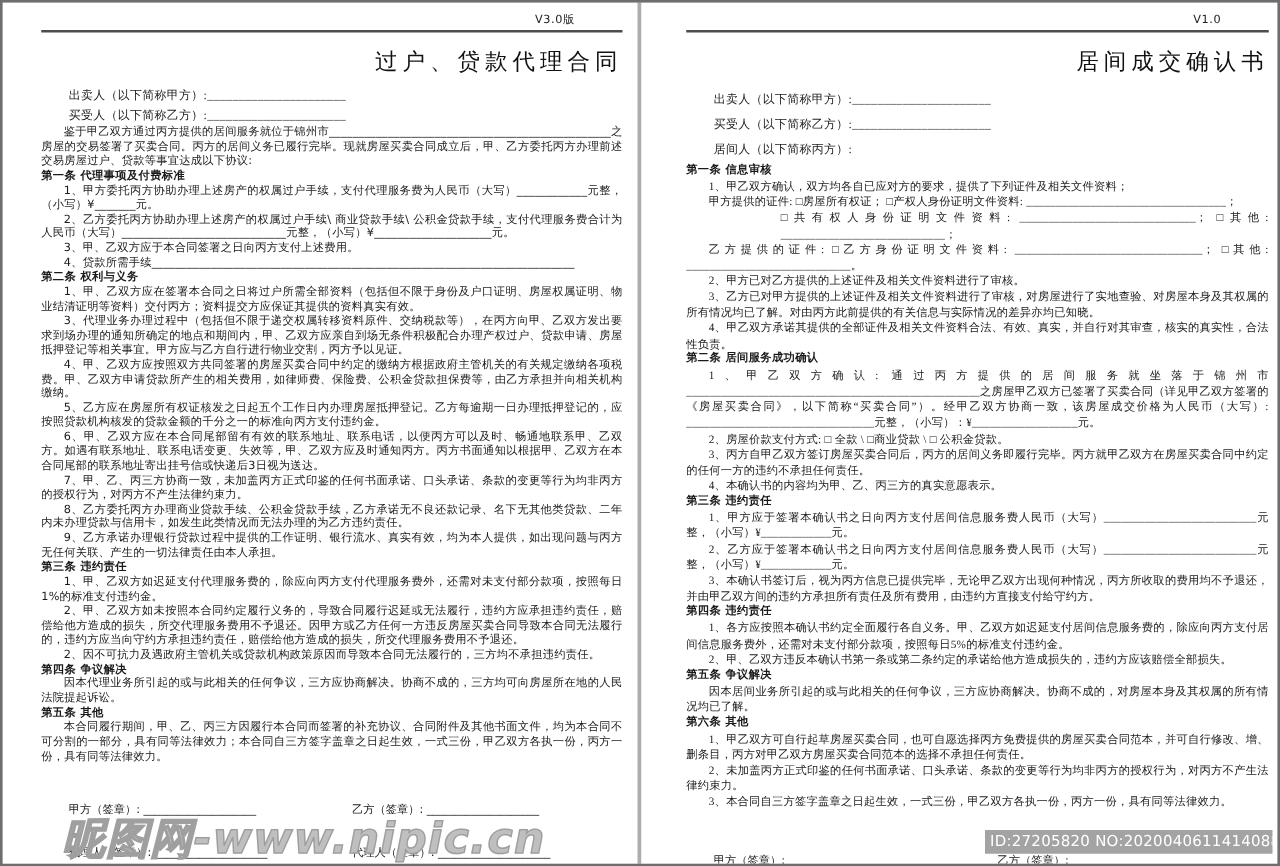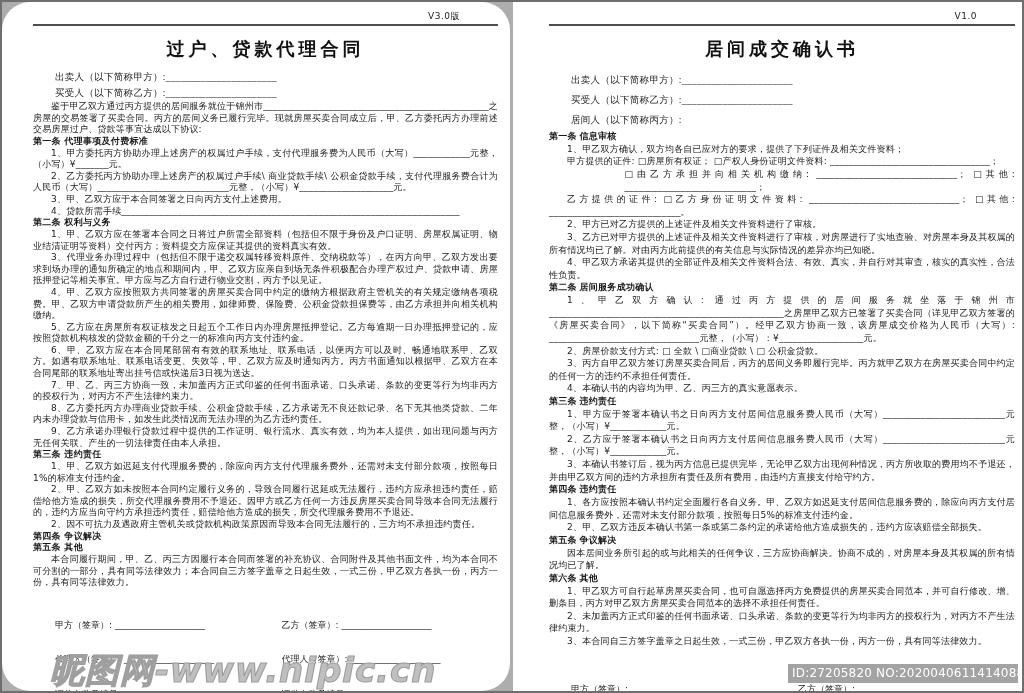--- a/index.html
+++ b/index.html
@@ -7,39 +7,39 @@
   .canvas{
     position:relative;width:1024px;height:693px;overflow:hidden;
     background:#adadad;border:2px solid #6e6e6e;
     font-family:"DejaVu Sans",sans-serif;color:#1a1a1a;
     display:flex;
   }
   .page{
     background:#ffffff;height:100%;overflow:hidden;position:relative;
     padding:7px 12px 0 31px;
   }
-  .page.left{width:508px;border-radius:28px;}
+  .page.left{width:508px;}
   .seam{width:3px;height:100%;background:#adadad;flex:0 0 3px;}
   .page.right{width:509px;padding-left:36px;padding-right:7px;}
   .pg-head{
     border-bottom:2px solid #4d4d4d;text-align:right;
     font-size:9px;line-height:14px;height:17px;letter-spacing:.5px;
     padding-right:38px;color:#222;
   }
   .title{
-    margin:11px 0 9px 0;text-align:center;font-size:18px;font-weight:bold;
+    margin:11px 0 9px 0;text-align:right;font-size:18px;font-weight:normal;
     letter-spacing:4px;color:#111;
   }
   .party{margin:0 0 0 22px;font-size:9.5px;line-height:15.5px;letter-spacing:.3px;font-family:Liberation Serif, serif;}
   .page.right .party{line-height:20px;}
   .ln{margin:0;font-size:9px;line-height:11.6px;text-align:justify;text-indent:2em;letter-spacing:.2px;}
-  .page.right .ln{line-height:12.6px;}
+  .page.right .ln{line-height:12.6px;font-family:Liberation Serif, serif;}
   .ln.ind8{padding-left:8.4em;text-indent:0;}
   .sec{margin:0;font-size:9px;line-height:11.8px;font-weight:bold;text-indent:0;letter-spacing:.3px;}
-  .page.right .sec{line-height:12.8px;font-family:Liberation Serif, serif;}
+  .page.right .sec{line-height:12.8px;}
   .sign-grid{
     display:grid;grid-template-columns:1fr 1fr;column-gap:10px;
     margin:9px 0 0 22px;font-size:9px;line-height:14.5px;
   }
   .page.right .sign-grid{margin-top:14px;line-height:15.5px;}
   .sign-cell{white-space:nowrap;overflow:hidden;margin-top:20px;}
   .wm-nipic{
     position:absolute;left:8px;top:646px;z-index:5;
     font-size:34px;font-weight:bold;font-style:italic;letter-spacing:1px;
     color:rgba(255,255,255,0.25);
@@ -85,20 +85,21 @@
     <p class="ln">7、甲、乙、丙三方协商一致，未加盖丙方正式印鉴的任何书面承诺、口头承诺、条款的变更等行为均非丙方的授权行为，对丙方不产生法律约束力。</p>
     <p class="ln">8、乙方委托丙方办理商业贷款手续、公积金贷款手续，乙方承诺无不良还款记录、名下无其他类贷款、二年内未办理贷款与信用卡，如发生此类情况而无法办理的为乙方违约责任。</p>
     <p class="ln">9、乙方承诺办理银行贷款过程中提供的工作证明、银行流水、真实有效，均为本人提供，如出现问题与丙方无任何关联、产生的一切法律责任由本人承担。</p>
 
     <p class="sec">第三条 违约责任</p>
     <p class="ln">1、甲、乙双方如迟延支付代理服务费的，除应向丙方支付代理服务费外，还需对未支付部分款项，按照每日1%的标准支付违约金。</p>
     <p class="ln">2、甲、乙双方如未按照本合同约定履行义务的，导致合同履行迟延或无法履行，违约方应承担违约责任，赔偿给他方造成的损失，所交代理服务费用不予退还。因甲方或乙方任何一方违反房屋买卖合同导致本合同无法履行的，违约方应当向守约方承担违约责任，赔偿给他方造成的损失，所交代理服务费用不予退还。</p>
     <p class="ln">2、因不可抗力及遇政府主管机关或贷款机构政策原因而导致本合同无法履行的，三方均不承担违约责任。</p>
 
     <p class="sec">第四条 争议解决</p>
+    <p class="ln">因本代理业务所引起的或与此相关的任何争议，三方应协商解决。协商不成的，三方均可向房屋所在地的人民法院提起诉讼。</p>
 
     <p class="sec">第五条 其他</p>
     <p class="ln">本合同履行期间，甲、乙、丙三方因履行本合同而签署的补充协议、合同附件及其他书面文件，均为本合同不可分割的一部分，具有同等法律效力；本合同自三方签字盖章之日起生效，一式三份，甲乙双方各执一份，丙方一份，具有同等法律效力。</p>
 
     <div class="sign-grid">
       <span class="sign-cell">甲方（签章）: ____________________</span>
       <span class="sign-cell">乙方（签章）: ____________________</span>
       <span class="sign-cell">代理人（签章）: ____________________</span>
       <span class="sign-cell">代理人（签章）: ____________________</span>
       <span class="sign-cell">证件名称及编号: ____________________________________</span>
@@ -116,21 +117,21 @@
     </div>
     <h1 class="title">居间成交确认书</h1>
 
     <p class="party">出卖人（以下简称甲方）:______________________</p>
     <p class="party">买受人（以下简称乙方）:______________________</p>
     <p class="party">居间人（以下简称丙方）:</p>
 
     <p class="sec">第一条 信息审核</p>
     <p class="ln">1、甲乙双方确认，双方均各自已应对方的要求，提供了下列证件及相关文件资料；</p>
     <p class="ln">甲方提供的证件: □房屋所有权证；  □产权人身份证明文件资料: __________________________________；</p>
-    <p class="ln ind8">□由乙方承担并向相关机构缴纳: ______________________________；  □其他: ____________________________；</p>
+    <p class="ln ind8">□共有权人身份证明文件资料: ______________________________；  □其他: ____________________________；</p>
     <p class="ln">乙方提供的证件: □乙方身份证明文件资料: ________________________________；  □其他: ____________________________。</p>
     <p class="ln">2、甲方已对乙方提供的上述证件及相关文件资料进行了审核。</p>
     <p class="ln">3、乙方已对甲方提供的上述证件及相关文件资料进行了审核，对房屋进行了实地查验、对房屋本身及其权属的所有情况均已了解。对由丙方此前提供的有关信息与实际情况的差异亦均已知晓。</p>
     <p class="ln">4、甲乙双方承诺其提供的全部证件及相关文件资料合法、有效、真实，并自行对其审查，核实的真实性，合法性负责。</p>
 
     <p class="sec">第二条 居间服务成功确认</p>
     <p class="ln">1、甲乙双方确认: 通过丙方提供的居间服务就坐落于锦州市__________________________________________________之房屋甲乙双方已签署了买卖合同（详见甲乙双方签署的《房屋买卖合同》，以下简称“买卖合同”）。经甲乙双方协商一致，该房屋成交价格为人民币（大写）: ________________________________元整，（小写）：¥__________________元。</p>
     <p class="ln">2、房屋价款支付方式: □ 全款 \ □商业贷款  \ □ 公积金贷款。</p>
     <p class="ln">3、丙方自甲乙双方签订房屋买卖合同后，丙方的居间义务即履行完毕。丙方就甲乙双方在房屋买卖合同中约定的任何一方的违约不承担任何责任。</p>
     <p class="ln">4、本确认书的内容均为甲、乙、丙三方的真实意愿表示。</p>

